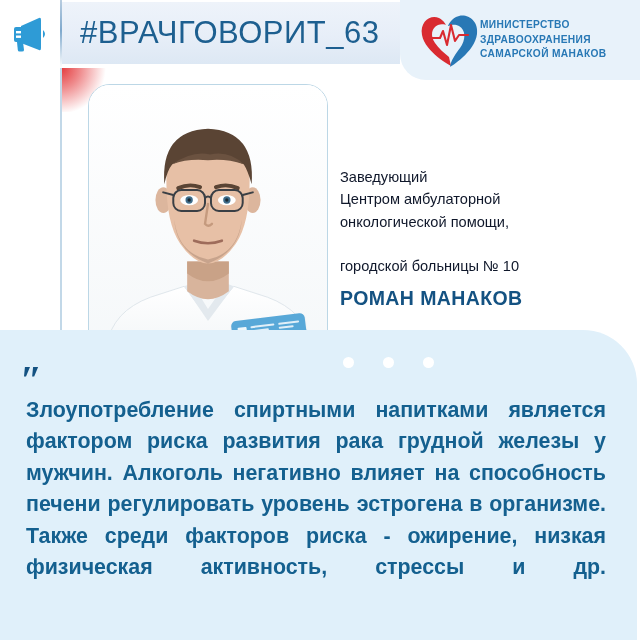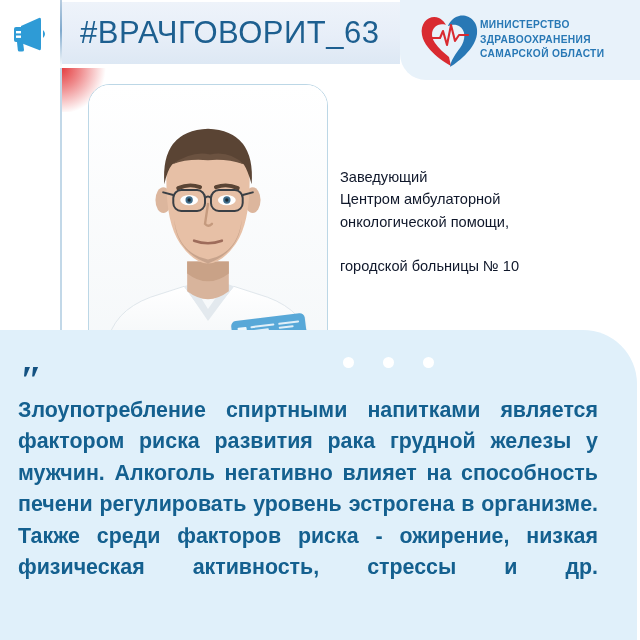--- a/index.html
+++ b/index.html
@@ -164,21 +164,21 @@
     font-size: 40px;
     font-weight: bold;
     font-style: italic;
     color: #145282;
     letter-spacing: -3px;
     line-height: 1;
     font-family: "Liberation Serif", serif;
   }
   .quote-text {
     position: absolute;
-    left: 18px; top: 395px;
+    left: 26px; top: 395px;
     width: 580px;
     color: #14608f;
     font-size: 21.4px;
     font-weight: bold;
     line-height: 1.47;
     text-align: justify;
     text-align-last: justify;
     letter-spacing: 0px;
   }
 
@@ -228,21 +228,21 @@
       <span class="logo-mark">
         <svg width="62" height="58" viewBox="0 0 62 58">
           <path d="M33 55 C33 55 7 41 4 24 C1.5 10 13 3 21 7 C26 9.5 28 14 28 14 C28 14 24 12.5 20 14 C13.5 16.5 12 25 17 32 C20.5 37 26 42 31 46 Z" fill="#d92b31"></path>
           <path d="M32 56 C32 56 57 41 59 23 C61 8 47 1 38 6 C32 9 30 15 30 15 C30 15 36 12 41 15 C48 19 48 29 42 37 C38 42.5 33 49 32 56 Z" fill="#2878b5"></path>
           <polyline points="12,27 22,27 25,20 29,34 33,14 37,30 41,24 50,24" fill="none" stroke="#d92b31" stroke-width="2.1" stroke-linejoin="round" stroke-linecap="round"></polyline>
         </svg>
       </span>
       <span class="logo-words">
         <span>МИНИСТЕРСТВО</span><br>
         <span>ЗДРАВООХРАНЕНИЯ</span><br>
-        <span>САМАРСКОЙ ОБЛАСТИ</span>
+        <span>САМАРСКОЙ МАНАКОВ</span>
       </span>
     </div>
   </div>
 
   <div class="red-accent"></div>
   <div class="left-rail"></div>
 
   <div class="photo-card">
     <div class="photo-inner">
       <svg class="portrait" viewBox="0 0 240 292" preserveAspectRatio="xMidYMid slice">
@@ -313,20 +313,21 @@
   </div>
 
   <div class="doctor-info">
     <div class="doctor-role">
       <span>Заведующий</span><br>
       <span>Центром амбулаторной</span><br>
       <span>онкологической помощи,</span><br>
       <br>
       <span>городской больницы № 10</span>
     </div>
+    <div class="doctor-name">РОМАН МАНАКОВ</div>
   </div>
 
   <div class="quote-panel"></div>
 
   <div class="dots">
     <span class="dot"></span>
     <span class="dot"></span>
     <span class="dot"></span>
   </div>
 

